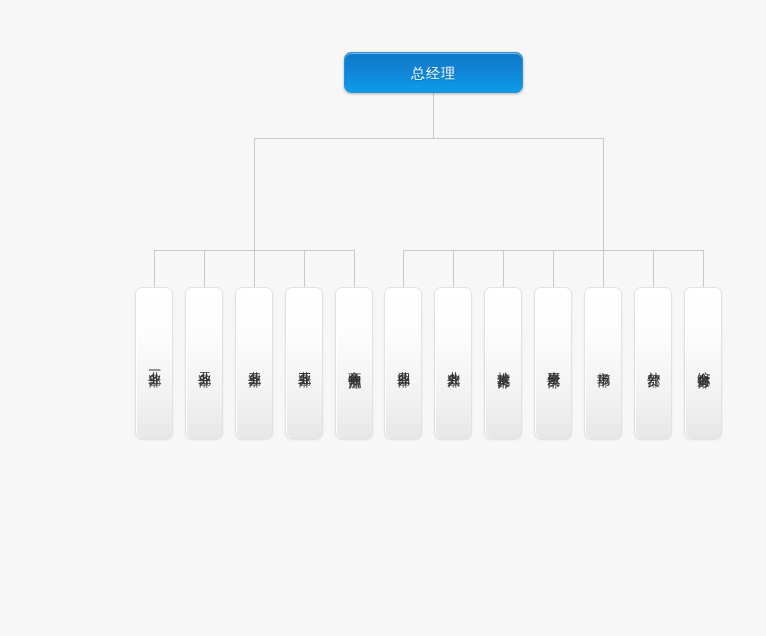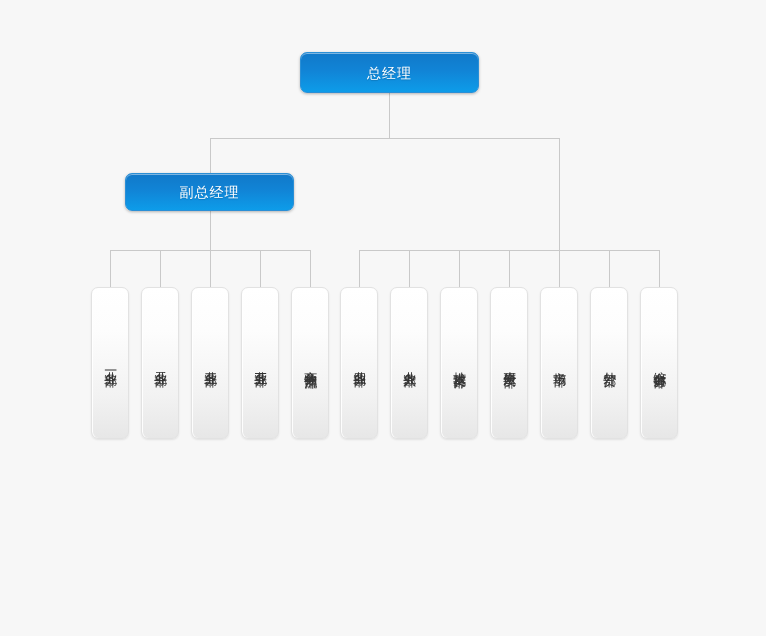--- a/index.html
+++ b/index.html
@@ -10,20 +10,21 @@
     width: 766px;
     height: 636px;
     background: #f7f7f7;
     font-family: "DejaVu Sans", "Liberation Sans", sans-serif;
     overflow: hidden;
   }
   #chart {
     position: relative;
     width: 618px;
     height: 636px;
+    margin-left: 44px;
   }
   
   .line {
     position: absolute;
     background: #c9c9c9;
   }
   .line.v { width: 1px; }
   .line.h { height: 1px; }
 
   
@@ -104,23 +105,20 @@
   <div class="line v" style="left:459px; top:250px; height:37px;"></div>
   <div class="line v" style="left:509px; top:250px; height:37px;"></div>
   <div class="line v" style="left:559px; top:250px; height:37px;"></div>
   <div class="line v" style="left:609px; top:250px; height:37px;"></div>
   <div class="line v" style="left:659px; top:250px; height:37px;"></div>
 
   <div class="node-blue" style="left:300px; top:52px; width:179px; height:41px;">
     <span class="label">总经理</span>
   </div>
 
-  <div class="node-blue" style="left:125px; top:173px; width:169px; height:38px;">
-    <span class="label">副总经理</span>
-  </div>
 
   <div class="node-leaf" style="left:91px;">
     <span class="vlabel">业务一部</span>
   </div>
   <div class="node-leaf" style="left:141px;">
     <span class="vlabel">业务二部</span>
   </div>
   <div class="node-leaf" style="left:191px;">
     <span class="vlabel">业务三部</span>
   </div>

